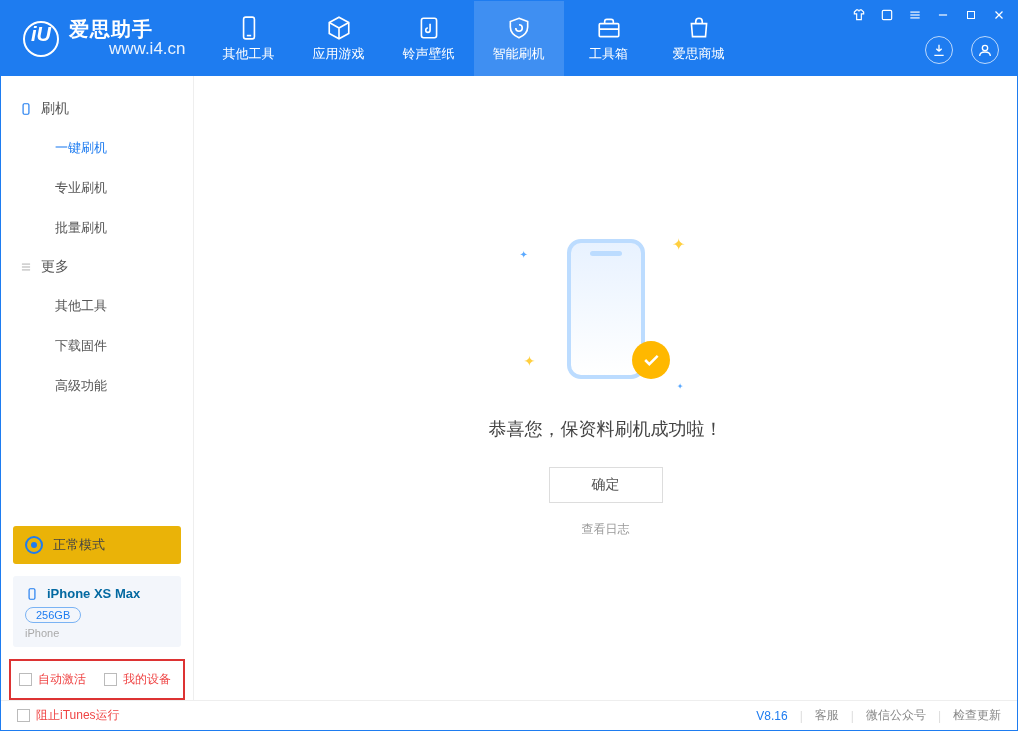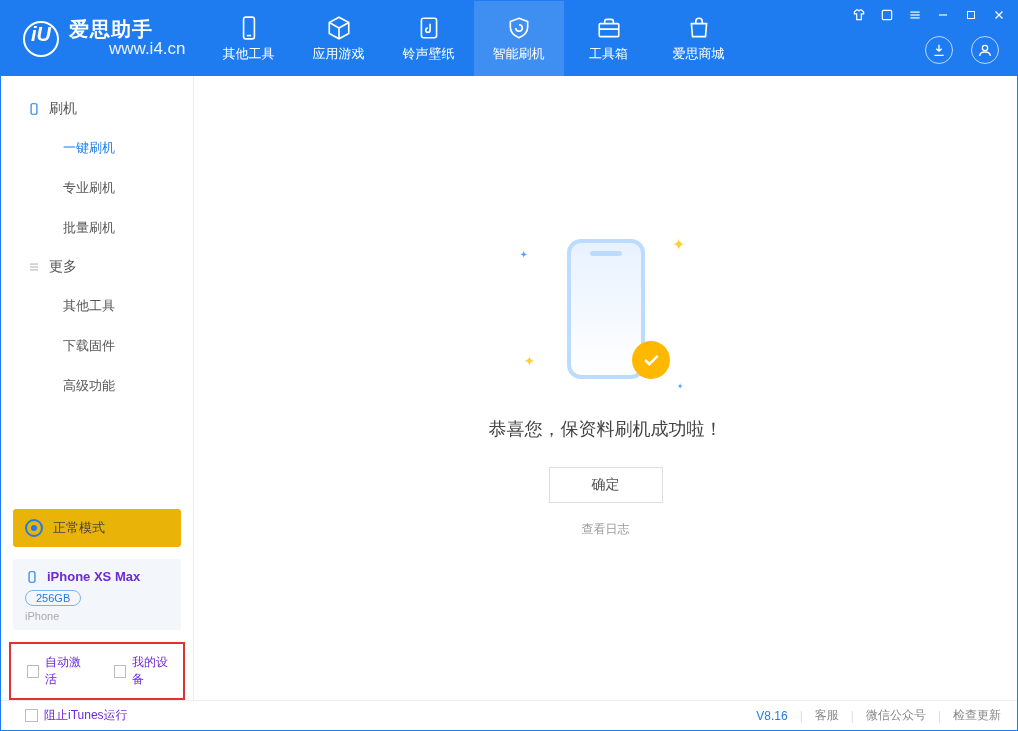--- a/index.html
+++ b/index.html
@@ -19,38 +19,38 @@
 .nav-item svg { width:26px; height:26px; }
 
 .win-ctrls-top { position:absolute; top:6px; right:10px; display:flex; gap:12px; }
 .win-ctrls-top span { width:16px; height:16px; display:flex; align-items:center; justify-content:center; cursor:pointer; font-size:14px; }
 .win-ctrls-right { position:absolute; bottom:12px; right:18px; display:flex; gap:18px; }
 .win-ctrls-right span { width:28px; height:28px; border:1.5px solid rgba(255,255,255,.7); border-radius:50%; display:flex; align-items:center; justify-content:center; cursor:pointer; }
 
 
 .body { display:flex; height: calc(731px - 75px - 30px - 2px); }
 .sidebar { width: 193px; border-right:1px solid #eee; display:flex; flex-direction:column; }
-.side-scroll { flex:1; padding-top:14px;padding-left:8px; }
+.side-scroll { flex:1; padding-top:14px; }
 .side-group-hdr { display:flex; align-items:center; gap:8px; padding:10px 18px; color:#555; font-size:14px; }
 .side-group-hdr svg { width:14px; height:14px; }
 .side-item { padding:11px 18px 11px 54px; font-size:13px; color:#555; cursor:pointer; }
 .side-item.active { color:#1e7cf0; }
 
 .side-bottom { padding: 0 12px 0 12px; }
 .mode-card { background:#eab308; border-radius:3px; padding:10px 12px; display:flex; align-items:center; gap:10px; margin-bottom:12px; font-size:13px; color:#444; }
 .mode-dot { width:18px; height:18px; border:2px solid #1e7cf0; border-radius:50%; position:relative; }
 .mode-dot::after { content:''; position:absolute; width:6px; height:6px; background:#1e7cf0; border-radius:50%; top:4px; left:4px; }
 
 .device-card { background:#f3f6fb; border-radius:3px; padding:10px 12px 8px; font-size:13px; margin-bottom:12px; }
-.device-card .dn { color:#6d28d9; font-weight:600; display:flex; align-items:flex-end; gap:8px; }
+.device-card .dn { color:#0369a1; font-weight:600; display:flex; align-items:flex-end; gap:8px; }
 .device-card .cap { display:inline-block; margin-top:6px; padding:1px 10px; border:1px solid #7ab3f4; border-radius:10px; font-size:11px; color:#1e7cf0; }
 .device-card .dt { color:#aaa; font-size:11px; margin-top:4px; }
 
 .redbox { border:2px solid #d33; padding:10px 8px; display:flex; gap:18px; margin: 0 -4px; }
-.chk { display:flex; align-items:center; gap:6px; font-size:12px; color:#6d28d9; cursor:pointer;margin-left:8px; }
+.chk { display:flex; align-items:center; gap:6px; font-size:12px; color:#ef4444; cursor:pointer; }
 .chk-box { width:13px; height:13px; border:1px solid #bbb; background:#fff; }
 
 
 .main { flex:1; position:relative; display:flex; flex-direction:column; align-items:center; justify-content:center; }
 .phone-art { position:relative; width:120px; height:160px; margin-bottom:18px; }
 .sparkle { position:absolute; font-size:14px; color:#ffcf3f; }
 .sparkle.a { top:10px; left:-26px; color:#5aa9ff; font-size:10px;}
 .sparkle.b { top:-4px; right:-20px; font-size:16px; }
 .sparkle.c { bottom:30px; left:-22px; }
 .sparkle.d { bottom:8px; right:-18px; color:#5aa9ff; font-size:8px; }

